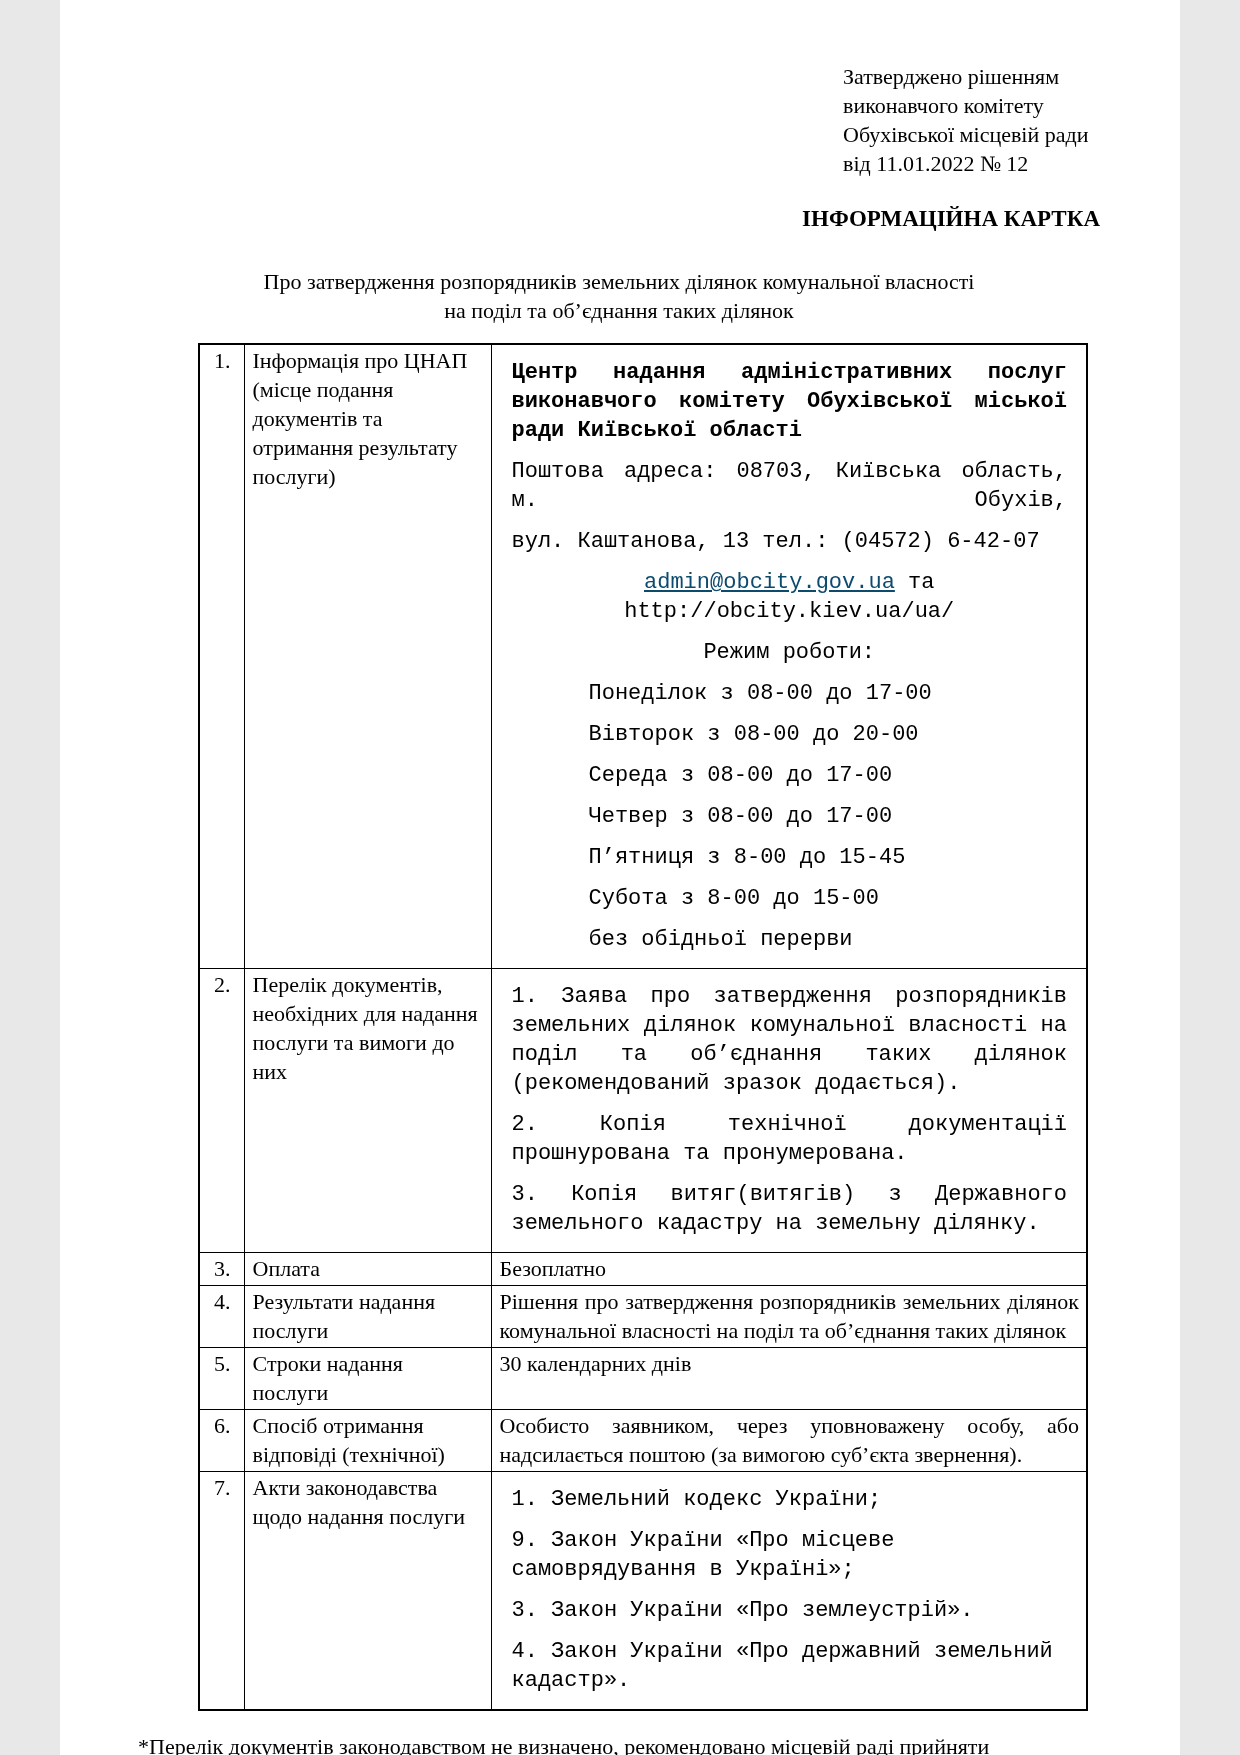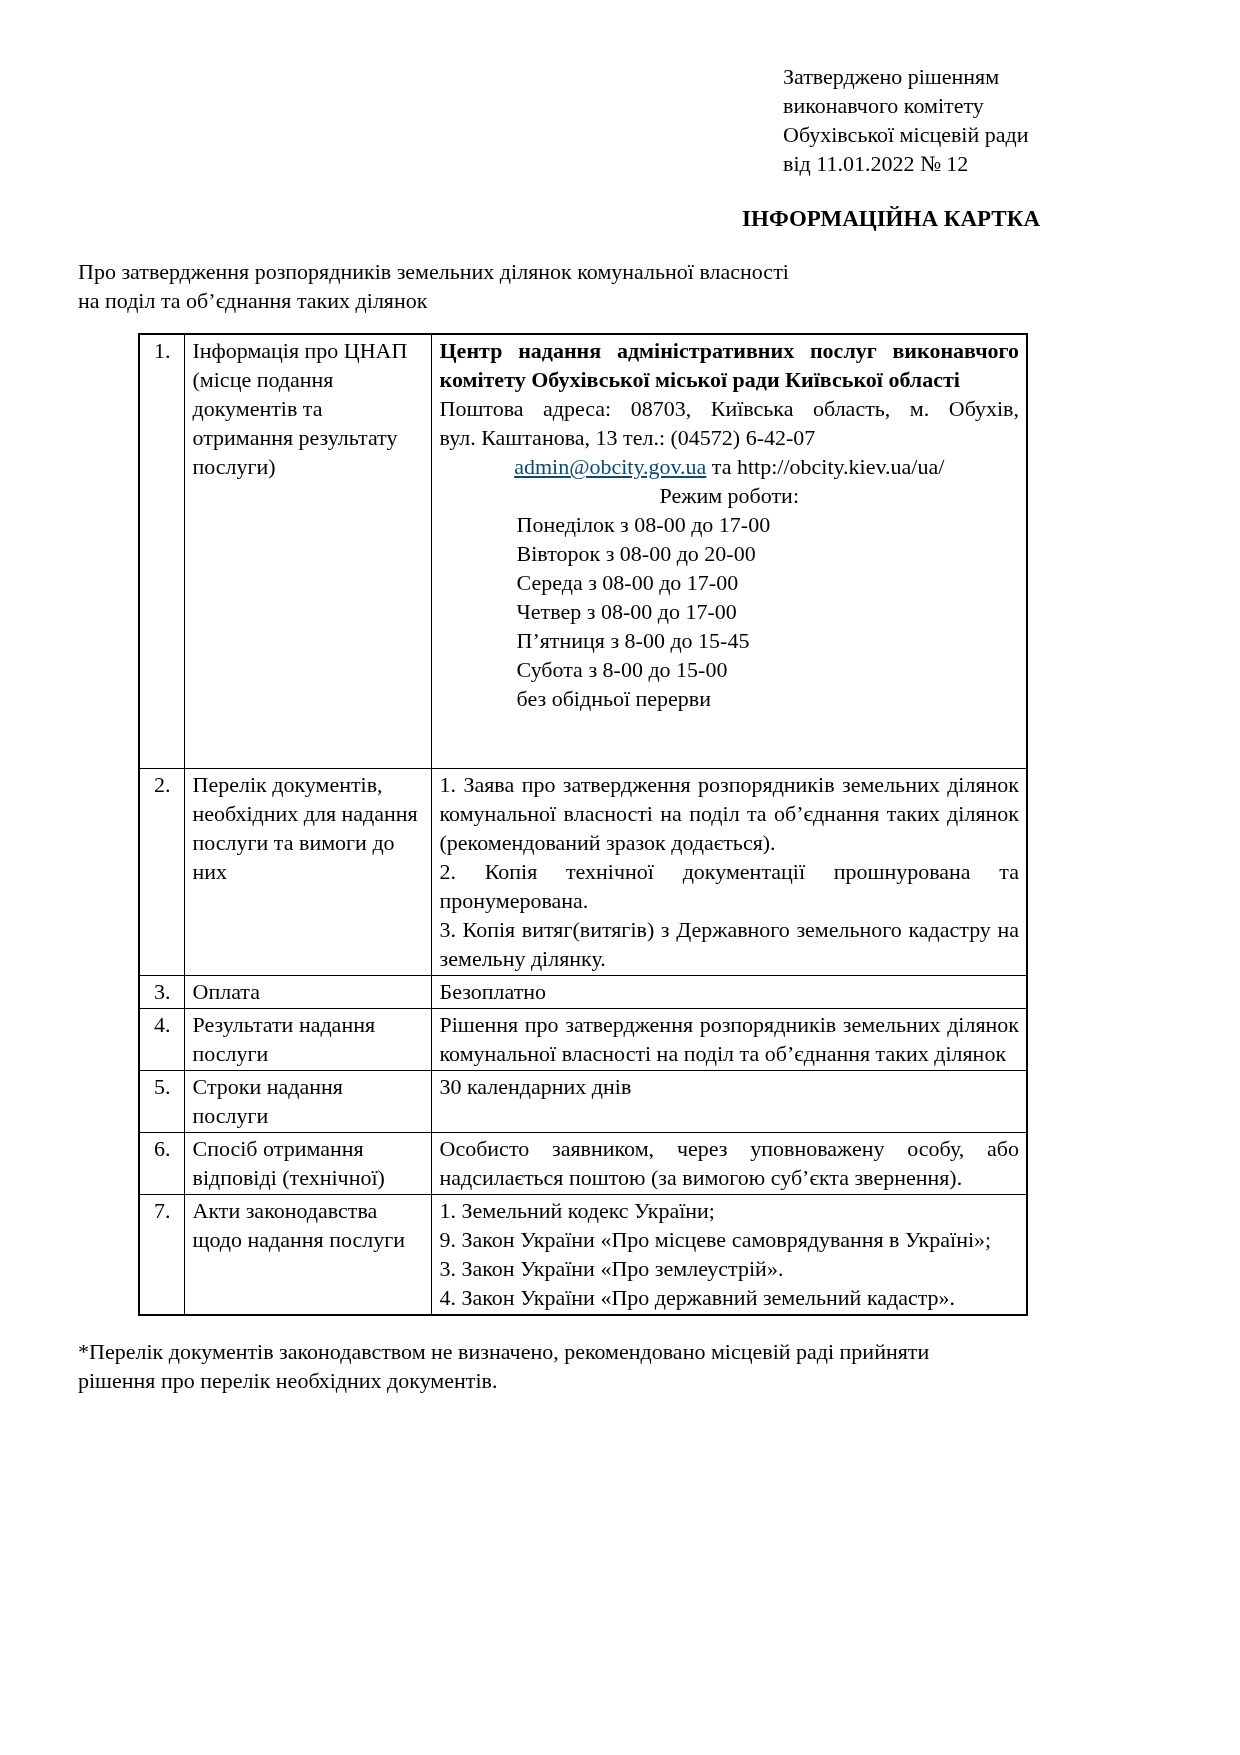--- a/index.html
+++ b/index.html
@@ -1,18 +1,18 @@
 <!DOCTYPE html>
 <html><head>
 <meta charset="utf-8">
 <style>
   * { box-sizing: border-box; }
   html, body { margin: 0; padding: 0; background: #e8e8e8; }
   .page {
-    width: 1240px;
+    width: 1120px;
     height: 1755px;
     background: #ffffff;
     margin: 0 auto;
     position: relative;
     font-family: "Liberation Serif", "DejaVu Serif", serif;
     font-size: 22px;
     line-height: 29px;
     color: #000000;
     padding: 62px 80px 0 78px;
   }
@@ -21,42 +21,43 @@
     text-align: left;
   }
   .doc-title {
     margin-top: 26px;
     width: 962px;
     text-align: right;
     font-weight: bold;
     font-size: 23px;
   }
   .doc-subtitle {
-    margin-top: 24px;
+    margin-top: 34px;
     width: 962px;
+    text-align: center;
   }
   table.info-table {
     margin-top: 18px;
     margin-left: 60px;
     border-collapse: collapse;
     table-layout: fixed;
     width: 888px;
     border: 2px solid #000;
   }
   table.info-table td {
     border: 1px solid #000;
     vertical-align: top;
     padding: 1px 7px 2px 8px;
   }
   td.cell-num {
     text-align: center;
     padding: 1px 2px;
   }
   tr.row-1 td { height: 434px; }
-  .cell-value p, .cell-value div.line { margin: 0; }
+  .cell-value p, .cell-value div.line { margin: 12px; font-family: Liberation Mono, monospace; }
   .just { text-align: justify; }
   .bold { font-weight: bold; }
   .addr-just { text-align: justify; text-align-last: justify; }
   .centered { text-align: center; }
   .schedule { padding-left: 77px; }
   .email-link {
     color: #0c4a6e;
     text-decoration: underline;
     cursor: pointer;
   }

